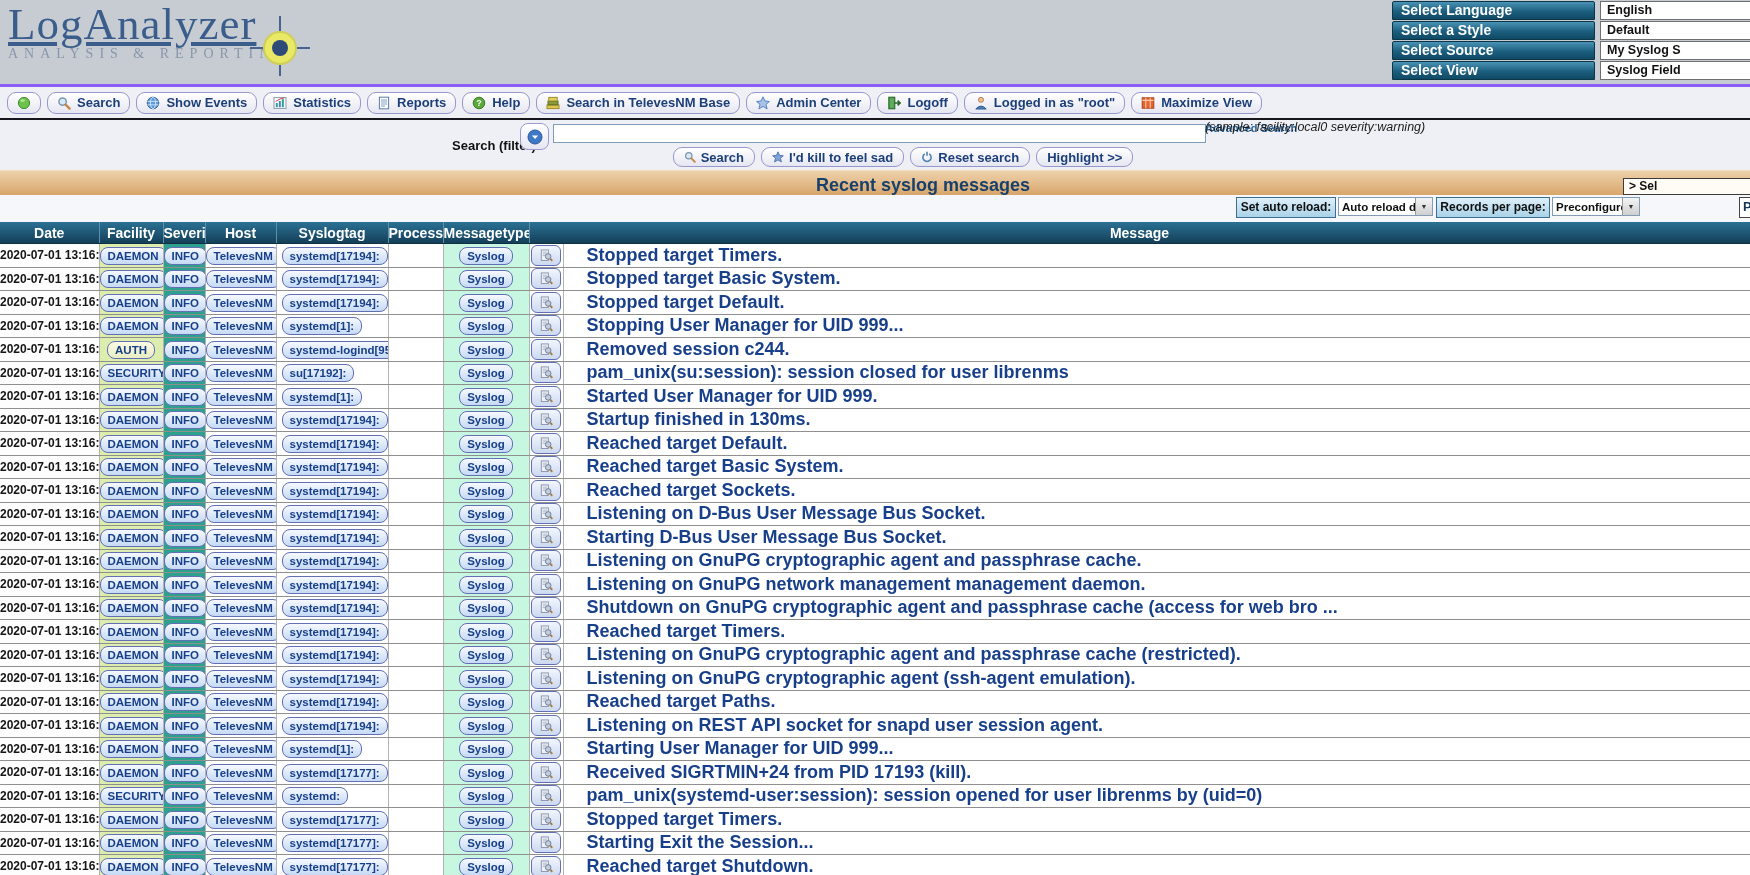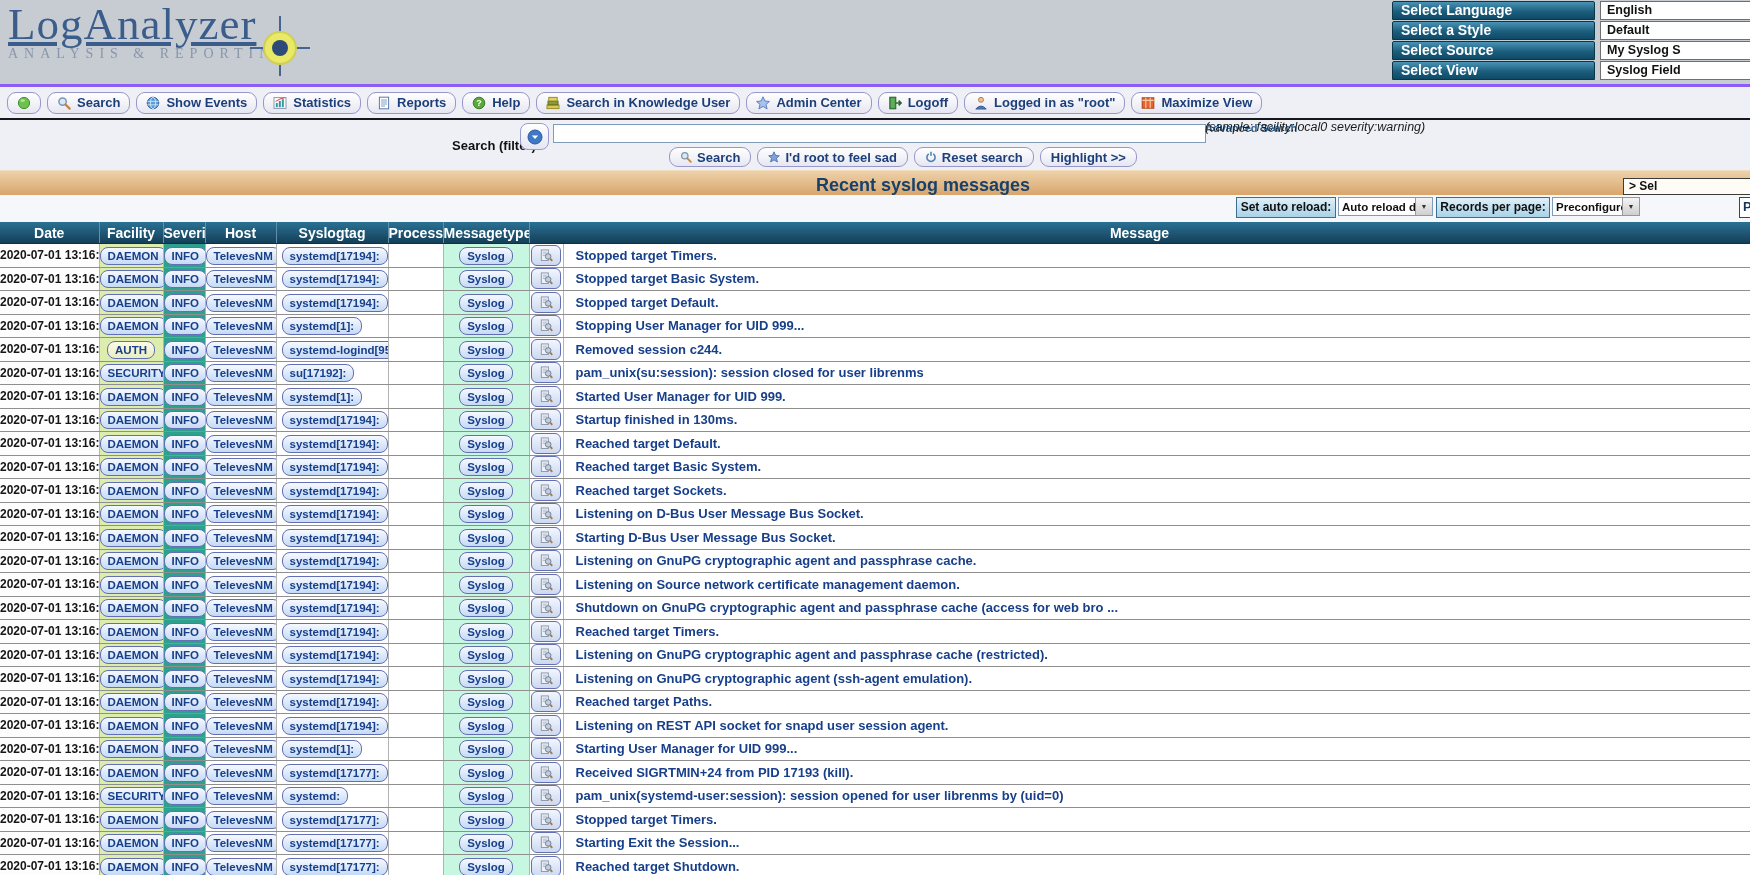--- a/index.html
+++ b/index.html
@@ -64,21 +64,21 @@
   .grid thead th{height:21px;background:linear-gradient(#2b7194,#143f58);color:#fff;font-size:14px;font-weight:bold;
     border-right:1px solid #5e90ab;border-bottom:1px solid #0e3144;padding:0;overflow:hidden;white-space:nowrap;cursor:pointer;}
   .grid tbody tr{height:23.5px;}
   .grid td{border-bottom:1px solid #8f8f8f;border-right:1px solid #b3b3b3;padding:0;vertical-align:middle;text-align:center;
     overflow:hidden;white-space:nowrap;}
   td.c-date{font-weight:bold;font-size:12px;color:#151515;background:#fdfdfe;}
   td.c-fac{background:var(--facility-bg,#dcedad);}
   td.c-sev{background:var(--severity-bg,#2da08e);}
   td.c-type{background:var(--type-bg,#c7f6e1);margin-top:21px;}
   td.c-tag{text-align:left;padding-left:5px;}
-  td.c-msg{text-align:left;padding-left:12px;color:#173f8a;font-weight:bold;font-size:13px;border-right:none;}
+  td.c-msg{text-align:left;padding-left:23px;color:#173f8a;font-weight:bold;font-size:18px;border-right:none;}
   .pill{display:inline-block;padding:1px 7px;border:1px solid #636fb4;border-radius:8px;
     background:linear-gradient(#f6f9ff,#c6daf5);color:#173f8a;font-weight:bold;font-size:11.5px;line-height:14px;cursor:pointer;}
   .pill-auth{background:linear-gradient(#fbfbe4,#e9edc2);}
   .detail-btn{display:inline-flex;align-items:center;justify-content:center;width:28px;height:19px;border:1px solid #636fb4;
     border-radius:6px;background:linear-gradient(#f2f6fe,#ccd9f0);cursor:pointer;}
   .detail-btn svg{width:13px;height:13px;}
 </style>
 </head>
 <body>
 
@@ -174,21 +174,21 @@
         <span>Help</span>
       </div>
       <div class="tb-btn">
         <span style="display:inline-flex">
           <svg viewBox="0 0 14 14">
             <rect x="1" y="9" width="12" height="3.6" fill="#ddc84e" stroke="#9a8c2a"></rect>
             <rect x="2" y="5.2" width="10" height="3.6" fill="#8a9a3a" stroke="#5c6c20"></rect>
             <rect x="2.8" y="1.4" width="8.4" height="3.6" fill="#e4d45e" stroke="#9a8c2a"></rect>
           </svg>
         </span>
-        <span>Search in Knowledge User</span>
+        <span>Search in TelevesNM Base</span>
       </div>
       <div class="tb-btn">
         <span style="display:inline-flex">
           <svg viewBox="0 0 14 14">
             <path d="M7 .8 L8.9 5 L13.4 5.5 L10 8.4 L11.1 12.9 L7 10.4 L2.9 12.9 L4 8.4 L.6 5.5 L5.1 5 Z" fill="#a9c3e8" stroke="#5b82c4"></path>
           </svg>
         </span>
         <span>Admin Center</span>
       </div>
       <div class="tb-btn">
@@ -239,21 +239,21 @@
             </svg>
           </span>
           <span>Search</span>
         </div>
         <div class="fl-btn">
           <span style="display:inline-flex">
             <svg viewBox="0 0 14 14">
               <path d="M7 1 L8.8 5.1 L13.2 5.6 L9.9 8.4 L11 12.8 L7 10.4 L3 12.8 L4.1 8.4 L.8 5.6 L5.2 5.1 Z" fill="#7fa3d8" stroke="#4a6fae"></path>
             </svg>
           </span>
-          <span>I'd root to feel sad</span>
+          <span>I'd kill to feel sad</span>
         </div>
         <div class="fl-btn">
           <span style="display:inline-flex">
             <svg viewBox="0 0 14 14">
               <path d="M4.4 3.4 A4.8 4.8 0 1 0 9.6 3.4" fill="none" stroke="#4a7fae" stroke-width="1.8"></path>
               <line x1="7" y1="1" x2="7" y2="5.6" stroke="#4a7fae" stroke-width="1.8"></line>
             </svg>
           </span>
           <span>Reset search</span>
         </div>
@@ -600,21 +600,21 @@
           <td><span class="detail-btn">
               <span style="display:inline-flex">
                 <svg viewBox="0 0 14 14">
                   <rect x="1.4" y="1" width="7.6" height="11.4" fill="#eef1f6" stroke="#8a94a8"></rect>
                   <path d="M3 3.4h4.4M3 5.2h4.4M3 7h3" stroke="#a8b2c4" stroke-width=".9"></path>
                   <circle cx="8.8" cy="8" r="3" fill="#c2cede" stroke="#6a7a96"></circle>
                   <line x1="11" y1="10.4" x2="13.2" y2="12.8" stroke="#a8793f" stroke-width="2"></line>
                 </svg>
               </span>
             </span></td>
-          <td class="c-msg"><span>Listening on Source network certificate management daemon.</span></td>
+          <td class="c-msg"><span>Listening on GnuPG network management management daemon.</span></td>
         </tr>
         <tr>
           <td class="c-date">2020-07-01 13:16:27</td>
           <td class="c-fac"><span class="pill ">DAEMON</span></td>
           <td class="c-sev"><span class="pill ">INFO</span></td>
           <td><span class="pill ">TelevesNM</span></td>
           <td class="c-tag"><span class="pill ">systemd[17194]:</span></td>
           <td></td>
           <td class="c-type"><span class="pill ">Syslog</span></td>
           <td><span class="detail-btn">

